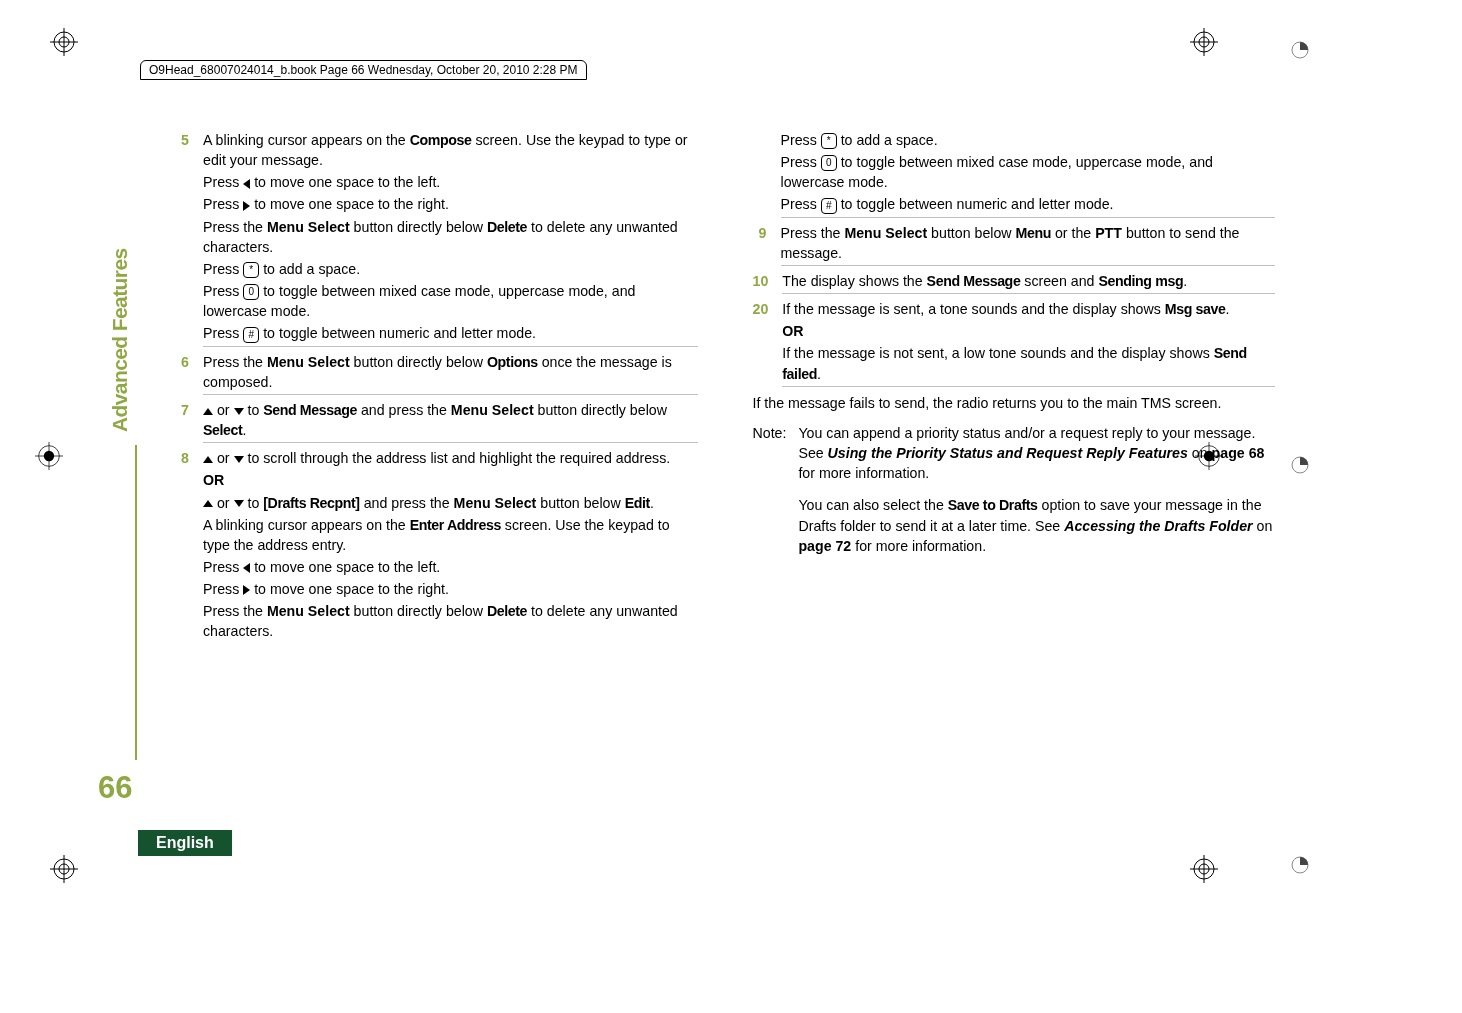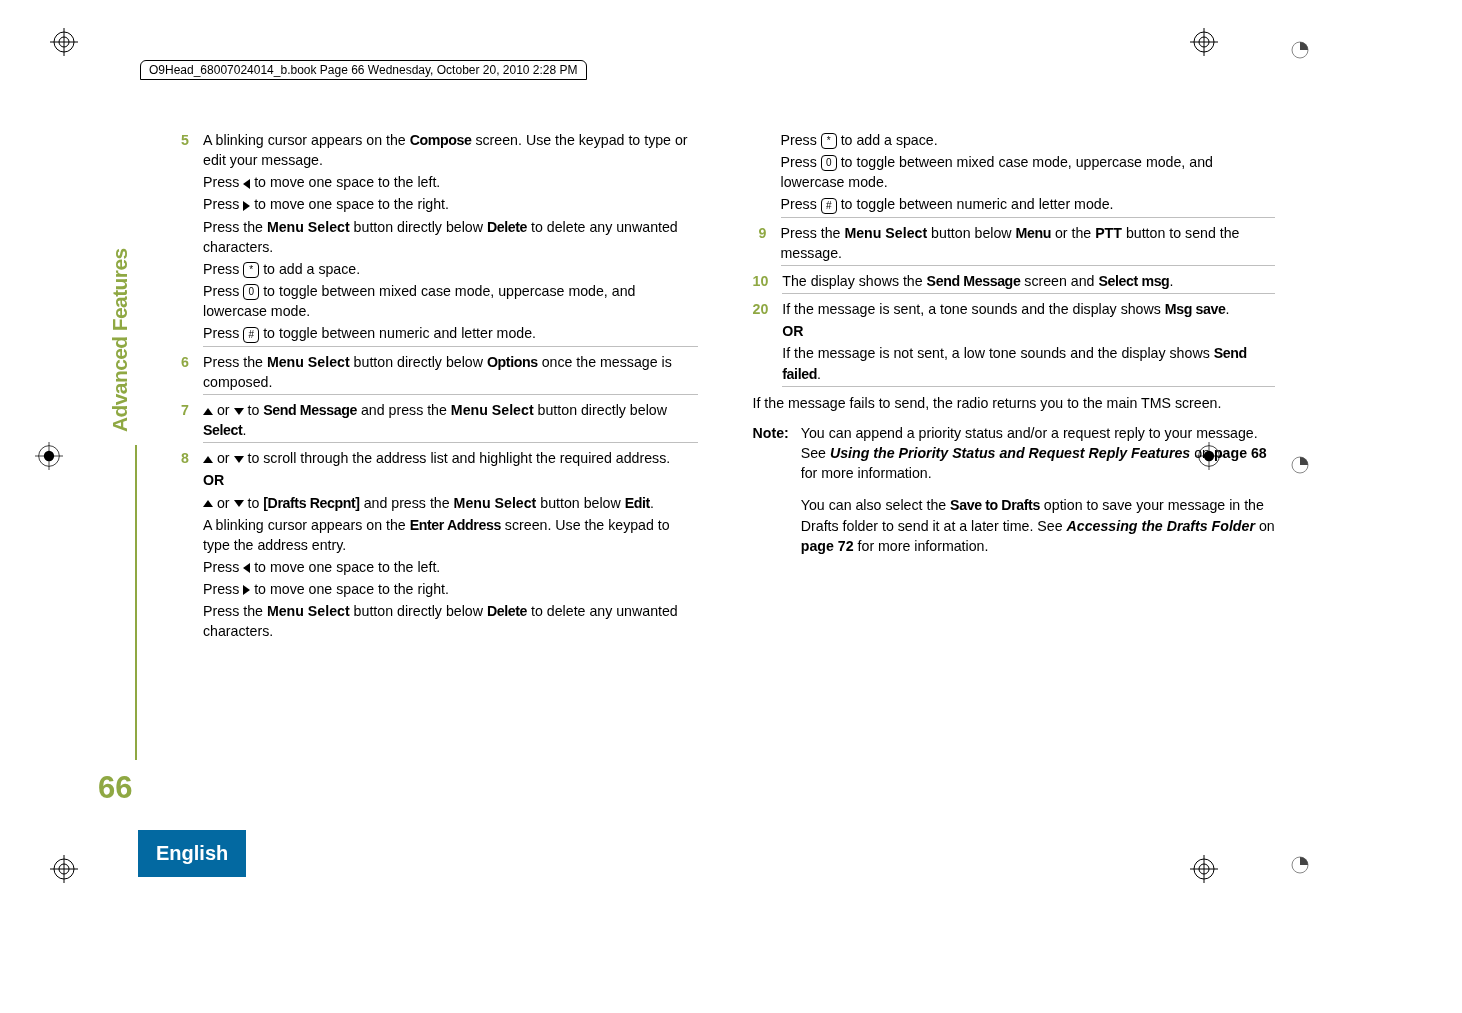--- a/index.html
+++ b/index.html
@@ -29,25 +29,25 @@
   .keybox { display: inline-block; border: 1px solid #000; border-radius: 4px; padding: 0 4px; font-size: 10px; line-height: 14px; vertical-align: middle; min-width: 16px; text-align: center; height: 16px; }
   
   .tri { display: inline-block; width: 0; height: 0; vertical-align: middle; }
   .tri.left { border-top: 5px solid transparent; border-bottom: 5px solid transparent; border-right: 7px solid #000; }
   .tri.right { border-top: 5px solid transparent; border-bottom: 5px solid transparent; border-left: 7px solid #000; }
   .tri.up { border-left: 5px solid transparent; border-right: 5px solid transparent; border-bottom: 7px solid #000; }
   .tri.down { border-left: 5px solid transparent; border-right: 5px solid transparent; border-top: 7px solid #000; }
   
   .sidelabel { position: absolute; left: 108px; top: 432px; transform: rotate(-90deg); transform-origin: left top; color: #8fa843; font-weight: bold; font-size: 21px; letter-spacing: -0.6px; white-space: nowrap; }
   .pagenum { position: absolute; left: 98px; top: 770px; color: #8fa843; font-weight: bold; font-size: 31px; }
-  .langtab { position: absolute; left: 138px; top: 830px; background: #0369a1; color: #fff; font-weight: bold; font-size: 20px; padding: 12px 18px; }
+  .langtab { position: absolute; left: 138px; top: 830px; background: #14532d; color: #fff; font-weight: bold; font-size: 16px; padding: 4px 18px; }
   .sidebar-line { position: absolute; left: 135px; top: 445px; width: 2px; height: 315px; background: #8fa843; }
   
   .note-row { display: flex; gap: 12px; margin-top: 10px; }
-  .note-label { font-weight: bold; flex-shrink: 0; }
+  .note-label { font-weight: normal; flex-shrink: 0; }
   .note-body { flex: 1; }
   .note-body p { margin-bottom: 12px; }
   
   .ital { margin-top: 4px; margin-bottom: 6px; }
 </style>
 </head>
 <body>
 
 <div class="page">
 
@@ -169,21 +169,21 @@
       <div class="step">
         <div class="stepnum">9</div>
         <div class="stepbody">
           <p><span>Press the </span><span class="ui">Menu Select</span><span> button below </span><span class="lcd">Menu</span><span> or the </span><span class="ui">PTT</span><span> button to send the message.</span></p>
         </div>
       </div>
 
       <div class="step">
         <div class="stepnum">10</div>
         <div class="stepbody">
-          <p><span>The display shows the </span><span class="lcd">Send Message</span><span> screen and </span><span class="lcd">Select msg</span><span>.</span></p>
+          <p><span>The display shows the </span><span class="lcd">Send Message</span><span> screen and </span><span class="lcd">Sending msg</span><span>.</span></p>
         </div>
       </div>
 
       <div class="step">
         <div class="stepnum">20</div>
         <div class="stepbody">
           <p><span>If the message is sent, a tone sounds and the display shows </span><span class="lcd">Msg save</span><span>.</span></p>
           <p><strong>OR</strong></p>
           <p><span>If the message is not sent, a low tone sounds and the display shows </span><span class="lcd">Send failed</span><span>.</span></p>
         </div>

